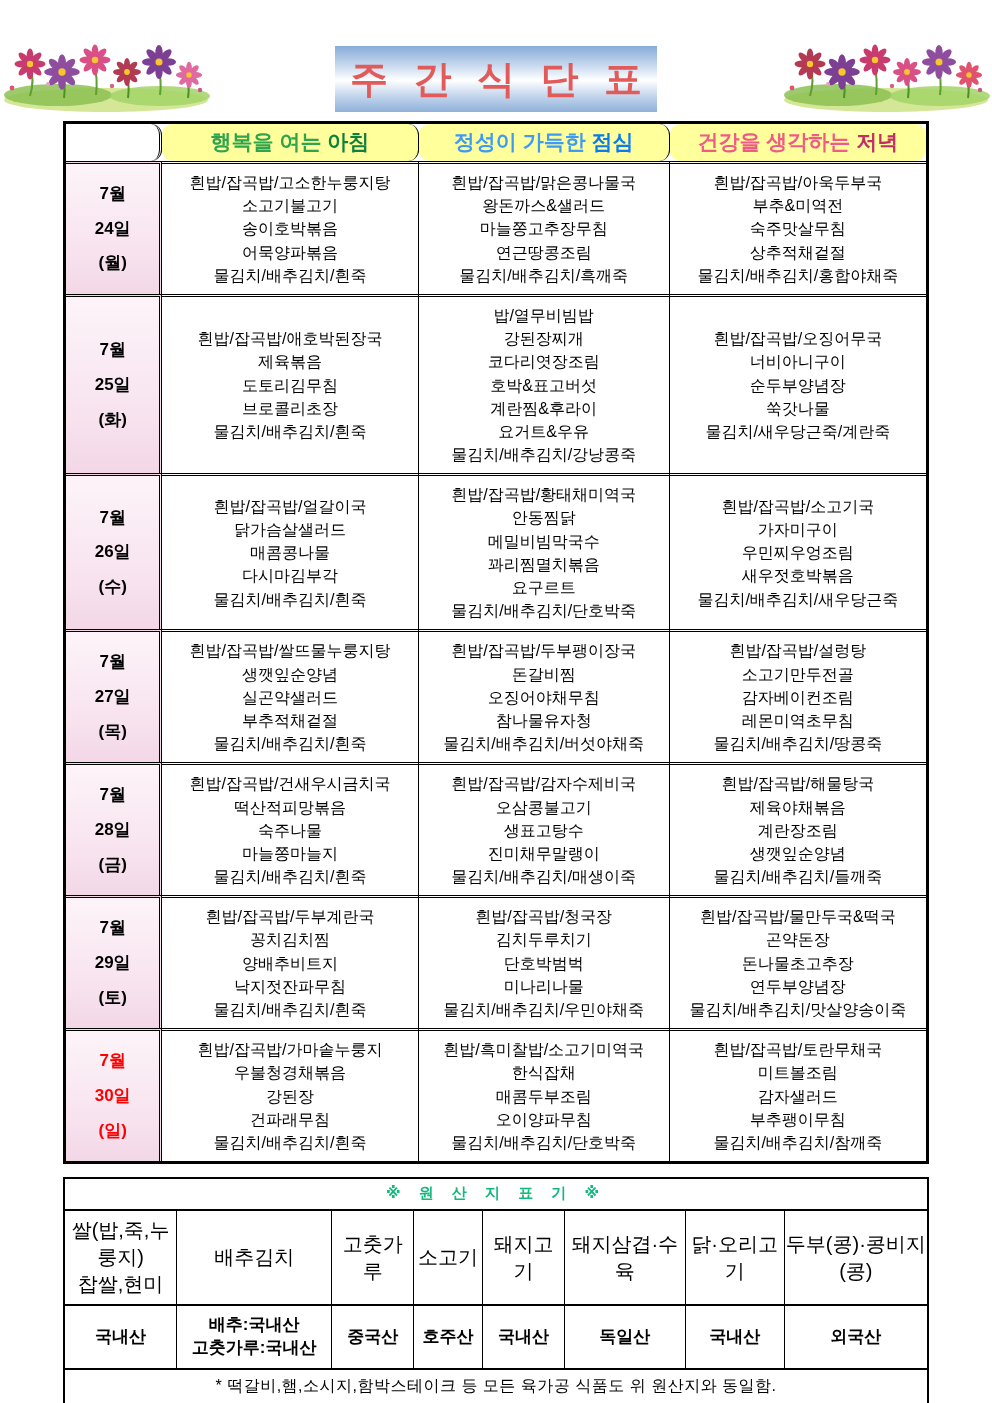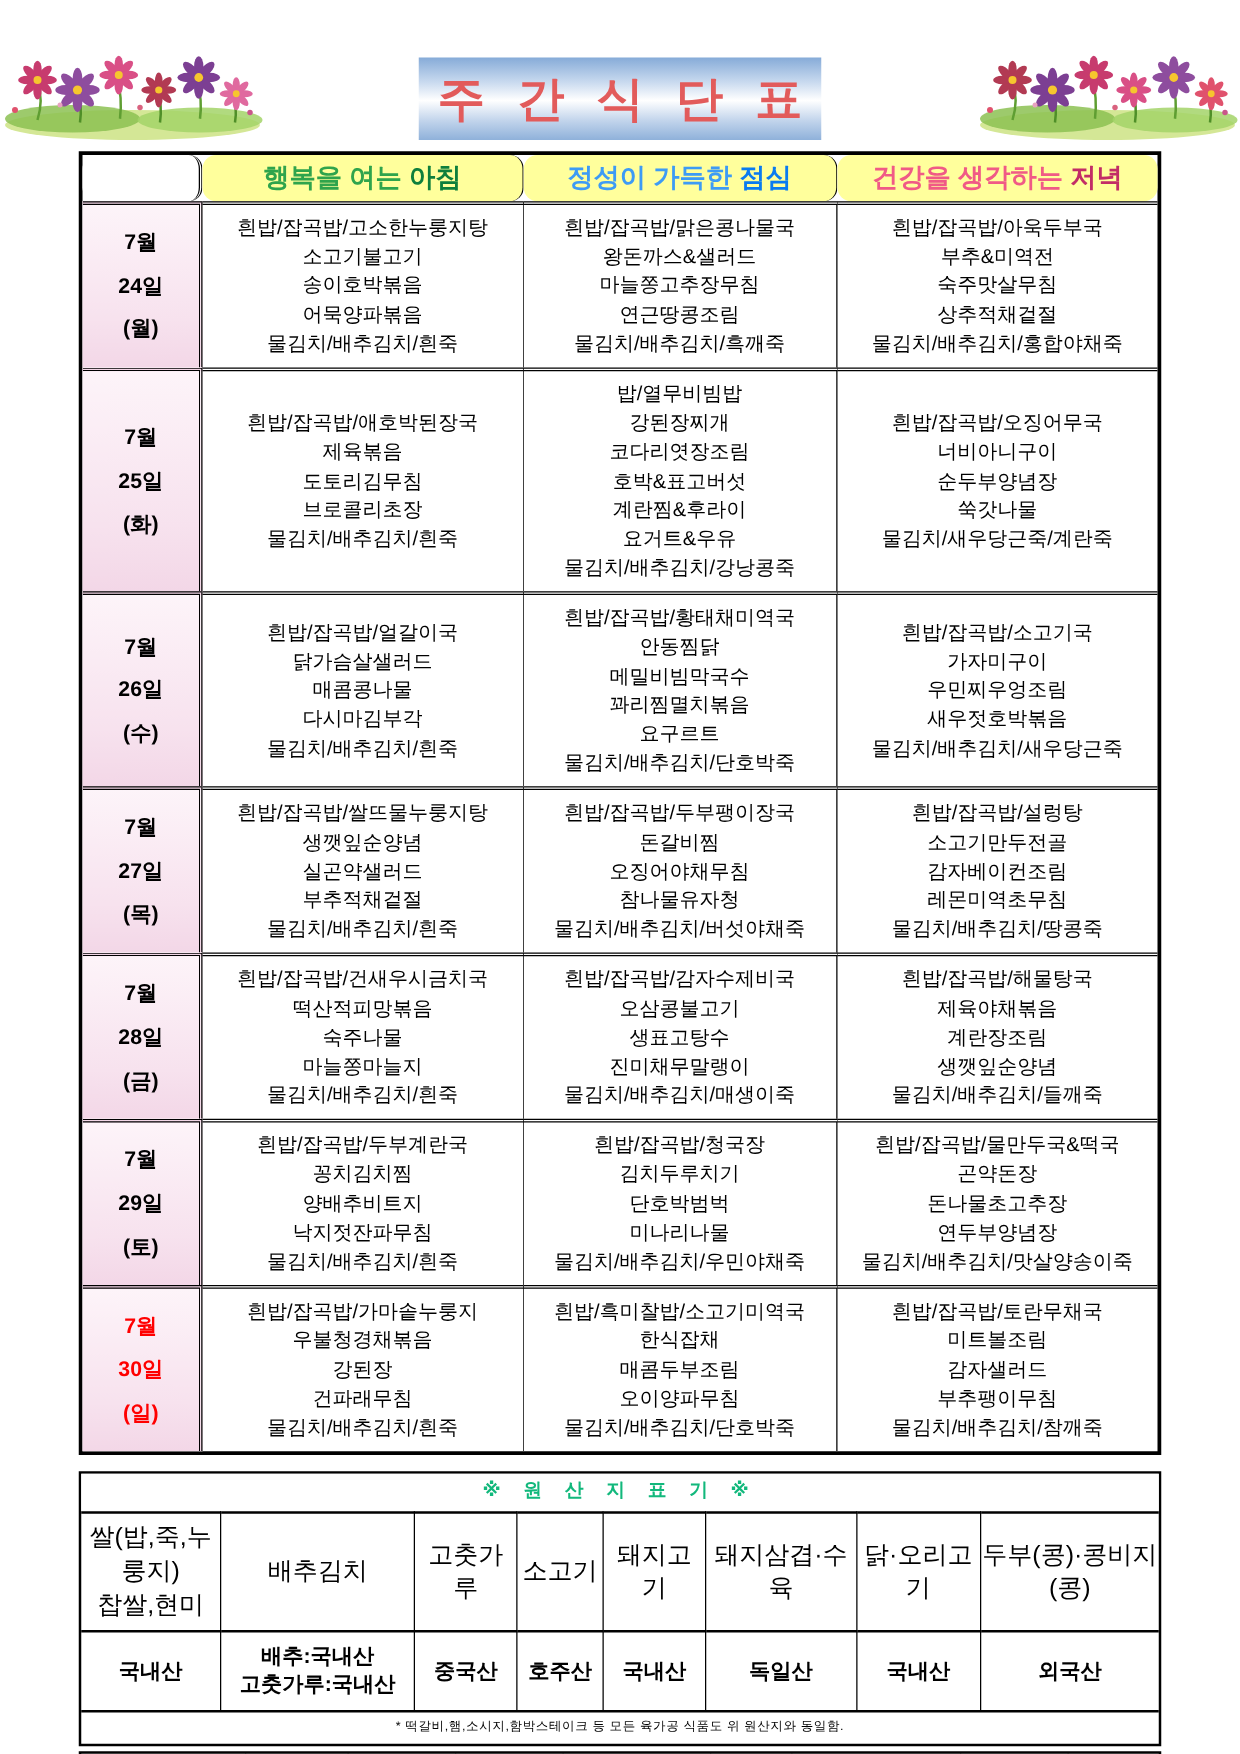--- a/index.html
+++ b/index.html
@@ -61,21 +61,21 @@
     font-size:15px;font-weight:bold;letter-spacing:7px;
     text-align:center;padding:4px 0 6px;border-right:none;background:#fff;
   }
   .origin-table td, .fish-table td{
     border-top:2px solid #000;border-right:1.6px solid #000;
     text-align:center;vertical-align:middle;
     font-size:20px;padding:6px 1px;white-space:pre-line;line-height:1.35;
   }
   .origin-table td:last-child,.fish-table td:last-child{border-right:none;}
   .origin-table td.val,.fish-table td.val{font-weight:bold;font-size:17px;padding:8px 1px;}
-  .origin-table td.note-cell{font-size:10px;letter-spacing:0.5px;padding:5px 0 6px;margin-left:36px;}
+  .origin-table td.note-cell{font-size:16px;letter-spacing:0.5px;padding:5px 0 6px;margin-left:36px;}
   .fish-table{width:866px;margin:4px auto 0;border:2.5px solid #000;}
   .fish-table tr:first-child td{border-top:none;}
 </style>
 </head>
 <body>
 
 <div class="page">
 
   <div class="banner">
     <svg class="flowers" width="212" height="72" viewBox="0 0 212 72" aria-hidden="true">

